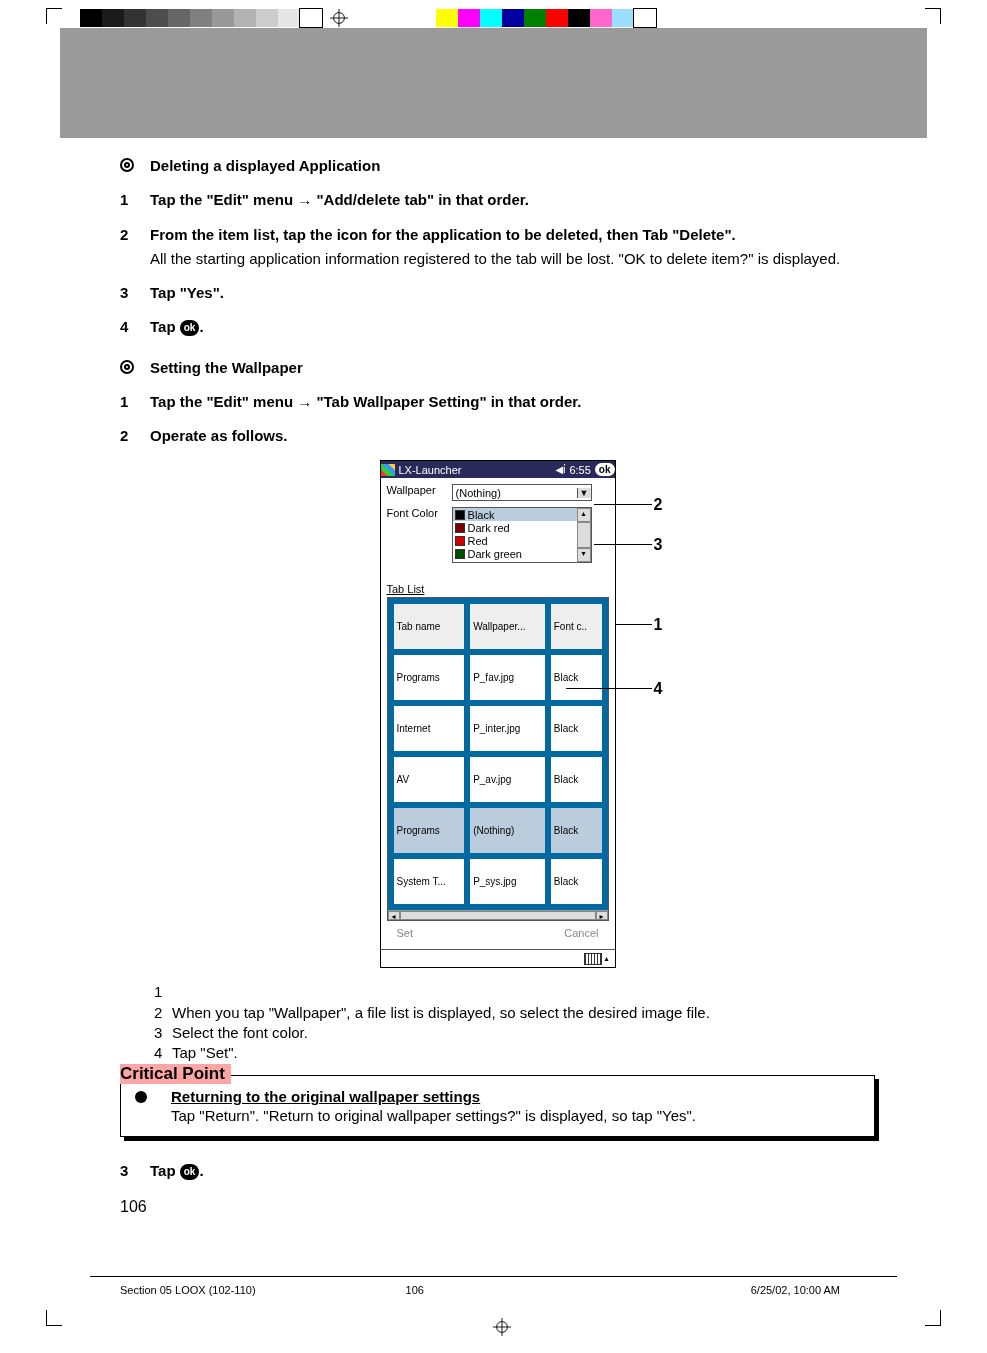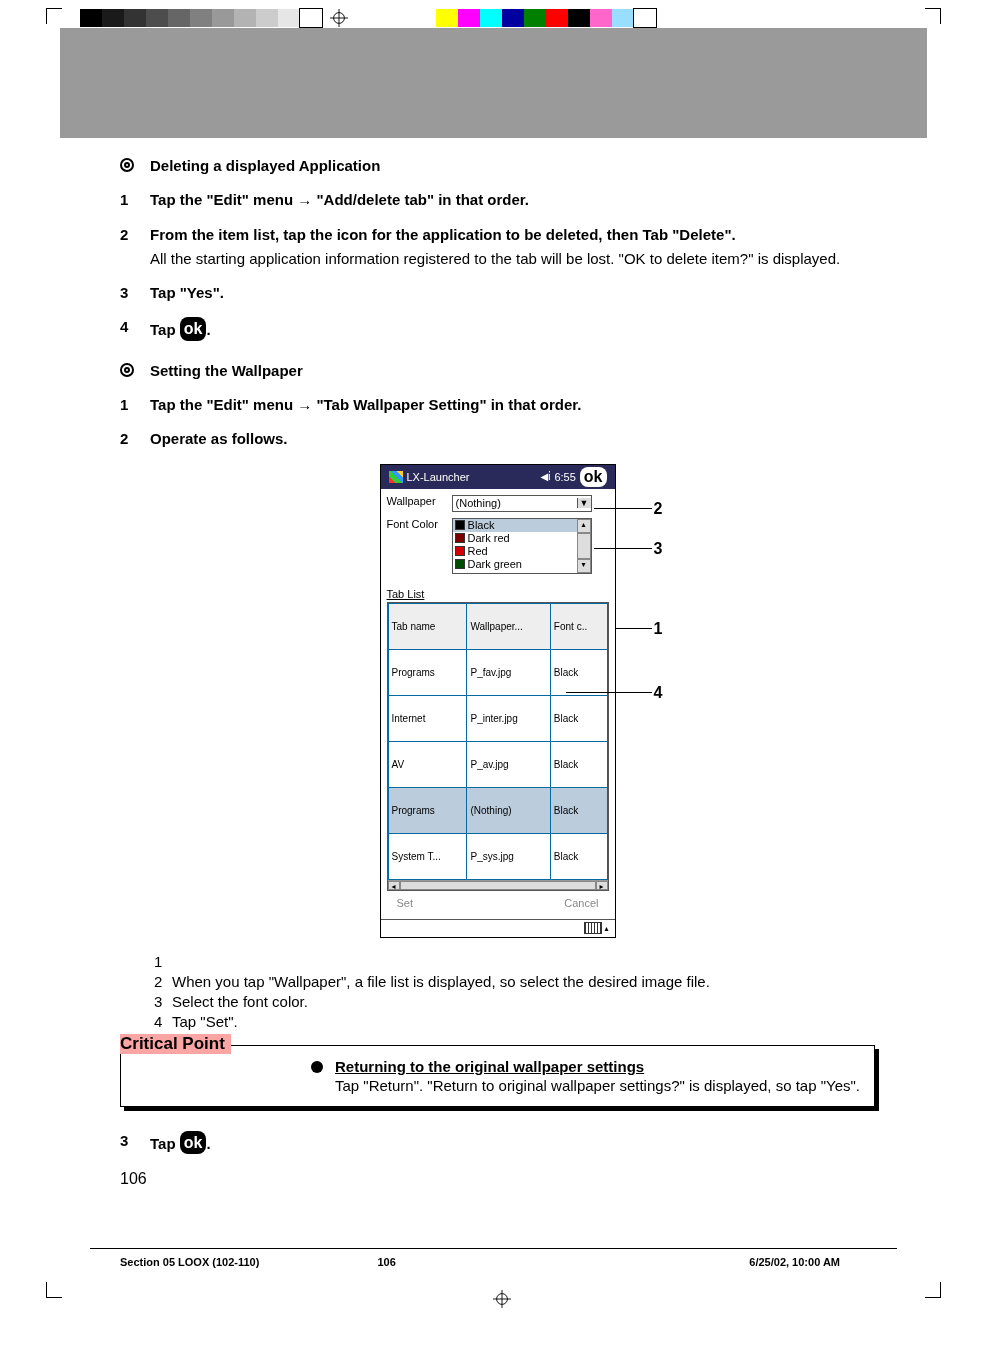--- a/index.html
+++ b/index.html
@@ -11,46 +11,46 @@
   .crop-tr { position: absolute; right: 46px; top: 0; width: 16px; height: 16px; border-right: 1px solid #000; border-top: 1px solid #000; }
   .reg-mark { width: 18px; height: 18px; margin: 0 8px; }
   .gray-banner { background: #9a9a9a; height: 110px; margin: 0 60px; }
   .content { margin: 18px 112px 0 120px; }
   .row { display: flex; margin-bottom: 14px; }
   .marker { width: 30px; flex-shrink: 0; font-weight: bold; line-height: 1.35; }
   .marker .dbl-circle { display:inline-block; width:14px; height:14px; border:2px solid #000; border-radius:50%; position:relative; top:1px; }
   .marker .dbl-circle::after { content:""; position:absolute; inset:2px; border:2px solid #000; border-radius:50%; }
   .body { flex: 1; line-height: 1.35; }
   .bold { font-weight: bold; }
-  .ok-badge { display:inline-block; background:#000; color:#fff; font-weight:bold; font-size:16px; border-radius:8px; padding:1px 4px; vertical-align: 1px; }
+  .ok-badge { display:inline-block; background:#000; color:#fff; font-weight:bold; font-size:10px; border-radius:8px; padding:1px 4px; vertical-align: 1px; }
 
   
   .figure-wrap { display:flex; justify-content:center; margin: 6px 0 14px; }
   .figure { position: relative; }
   .screen { width: 236px; border: 1px solid #000; background: #fff; font-size: 11px; font-family: Tahoma, Arial, sans-serif; }
-  .titlebar { background: #2a2a5a; color:#fff; display:flex; align-items:center; padding:2px 8px; gap:4px; }
+  .titlebar { background: #2a2a5a; color:#fff; display:flex; align-items:center; padding:2px 0; gap:4px; }
   .titlebar .winflag { width:14px; height:12px; background: linear-gradient(45deg,#f33 25%,#3c3 25% 50%,#39f 50% 75%,#fc3 75%); }
   .titlebar .spacer { flex:1; }
   .titlebar .vol { font-size:10px; }
   .panel { padding: 6px 6px 4px; }
   .lbl { display:inline-block; width:62px; vertical-align: top; }
   .dd { display:inline-flex; border:1px solid #555; width:140px; height:17px; align-items:center; background:#fff; }
   .dd .ddtxt { flex:1; padding:0 3px; }
   .dd .ddbtn { width:14px; text-align:center; border-left:1px solid #555; background:#ddd; font-size:9px; }
   .colorlist { display:inline-block; border:1px solid #555; width:140px; height:56px; vertical-align:top; overflow:hidden; position:relative; background:#fff; }
   .colorlist .scroll { position:absolute; right:0; top:0; bottom:0; width:14px; background:#ddd; display:flex; flex-direction:column; }
   .colorlist .scroll div { height:14px; text-align:center; font-size:8px; border:1px solid #888; }
   .colorlist .scroll .track { flex:1; border:1px solid #888; }
   .citem { display:flex; align-items:center; gap:3px; padding:0 2px; height:13px; }
   .citem .chip { width:10px; height:10px; border:1px solid #333; }
   .citem.sel { background:#bcd; }
-  .tablist-lbl { margin-top:14px;text-decoration:underline; }
+  .tablist-lbl { margin-top:20px;text-decoration:underline; }
   .grid { border:1px solid #555; margin-top:2px; }
   .grid table { border-collapse: collapse; width:100%; font-size:10px; }
-  .grid th, .grid td { border:1px solid #0369a1; padding:17px 3px; text-align:left; white-space:nowrap; overflow:hidden; }
+  .grid th, .grid td { border:6px solid #0369a1; padding:17px 3px; text-align:left; white-space:nowrap; overflow:hidden; }
   .grid th { background:#eee; font-weight:normal; }
   .grid tr.sel td { background:#bcd; }
   .grid .gscroll { height:10px; background:#ddd; border-top:1px solid #999; display:flex; }
   .grid .gscroll span { width:12px; text-align:center; font-size:8px; border:1px solid #888; }
   .grid .gscroll .gtrack { flex:1; border:1px solid #888; }
   .btnrow { display:flex; justify-content:space-between; padding:6px 10px; }
   .btnrow span { color:#888; font-size:11px; }
   .sipbar { height:18px; border-top:1px solid #555; display:flex; justify-content:flex-end; align-items:center; padding-right:6px; gap:2px; }
   .kbd { width:18px; height:12px; border:1px solid #333; background:repeating-linear-gradient(90deg,#333 0 1px,#fff 1px 3px); }
   .tri { font-size:8px; }
@@ -65,33 +65,33 @@
 
   
   .sublist { margin: 0 0 10px 34px; line-height:1.35; }
   .subrow { display:flex; }
   .subrow .sn { width:18px; flex-shrink:0; }
 
   
   .cp-wrap { position: relative; margin: 12px 0 24px; }
   .cp-title { position:absolute; top:-11px; left:0; background:#fca5a5; padding:0 6px 0 0; font-weight:bold; font-size:17px;text-align:center; }
   .cp-box { border:1px solid #000; box-shadow: 4px 4px 0 #000; padding: 12px 14px 12px 14px; }
-  .cp-item { display:flex; gap:12px;justify-content:flex-end; }
+  .cp-item { display:flex; gap:24px; }
   .cp-bullet { width:12px; height:12px; background:#000; border-radius:50%; flex-shrink:0; margin-top:3px; }
   .cp-head { font-weight:bold; text-decoration: underline; }
   .cp-body { margin-top:2px; }
 
   .pagenum { margin: 16px 0 0 120px; font-size:16px; }
 
   
   .footer-area { margin-top: 60px; position:relative; height:60px; }
   .crop-bl { position:absolute; left:46px; bottom:10px; width:16px; height:16px; border-left:1px solid #000; border-bottom:1px solid #000; }
   .crop-br { position:absolute; right:46px; bottom:10px; width:16px; height:16px; border-right:1px solid #000; border-bottom:1px solid #000; }
   .footline { position:absolute; left:90px; right:90px; top:0; height:1px; background:#000; }
-  .foottext { position:absolute; left:120px; top:8px; font-size:11px; display:flex; gap:88px; width:720px;font-weight:bold; }
+  .foottext { position:absolute; left:120px; top:8px; font-size:11px; display:flex; gap:120px; width:720px; }
   .foottext .ft-mid { margin-left: 30px; }
   .foottext .ft-right { margin-left: auto; }
   .foot-reg { position:absolute; left:50%; transform:translateX(-50%); bottom:0; }
 
   svg.regsvg { display:block; }
 </style>
 </head>
 <body>
 
 <div class="reg-bar">

